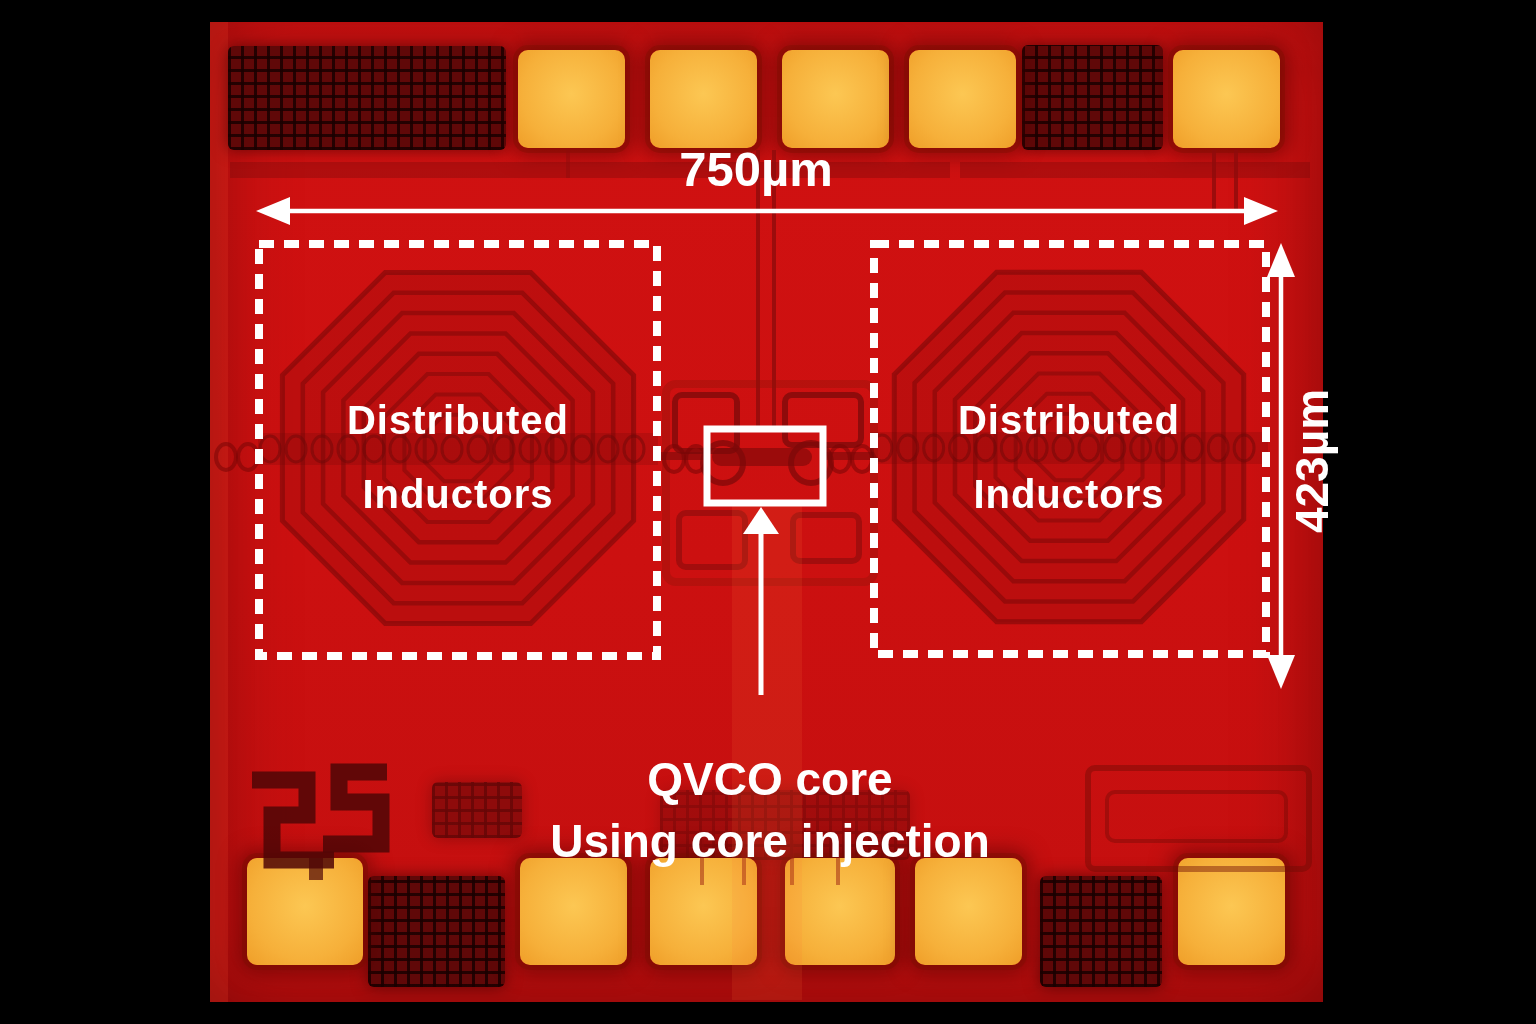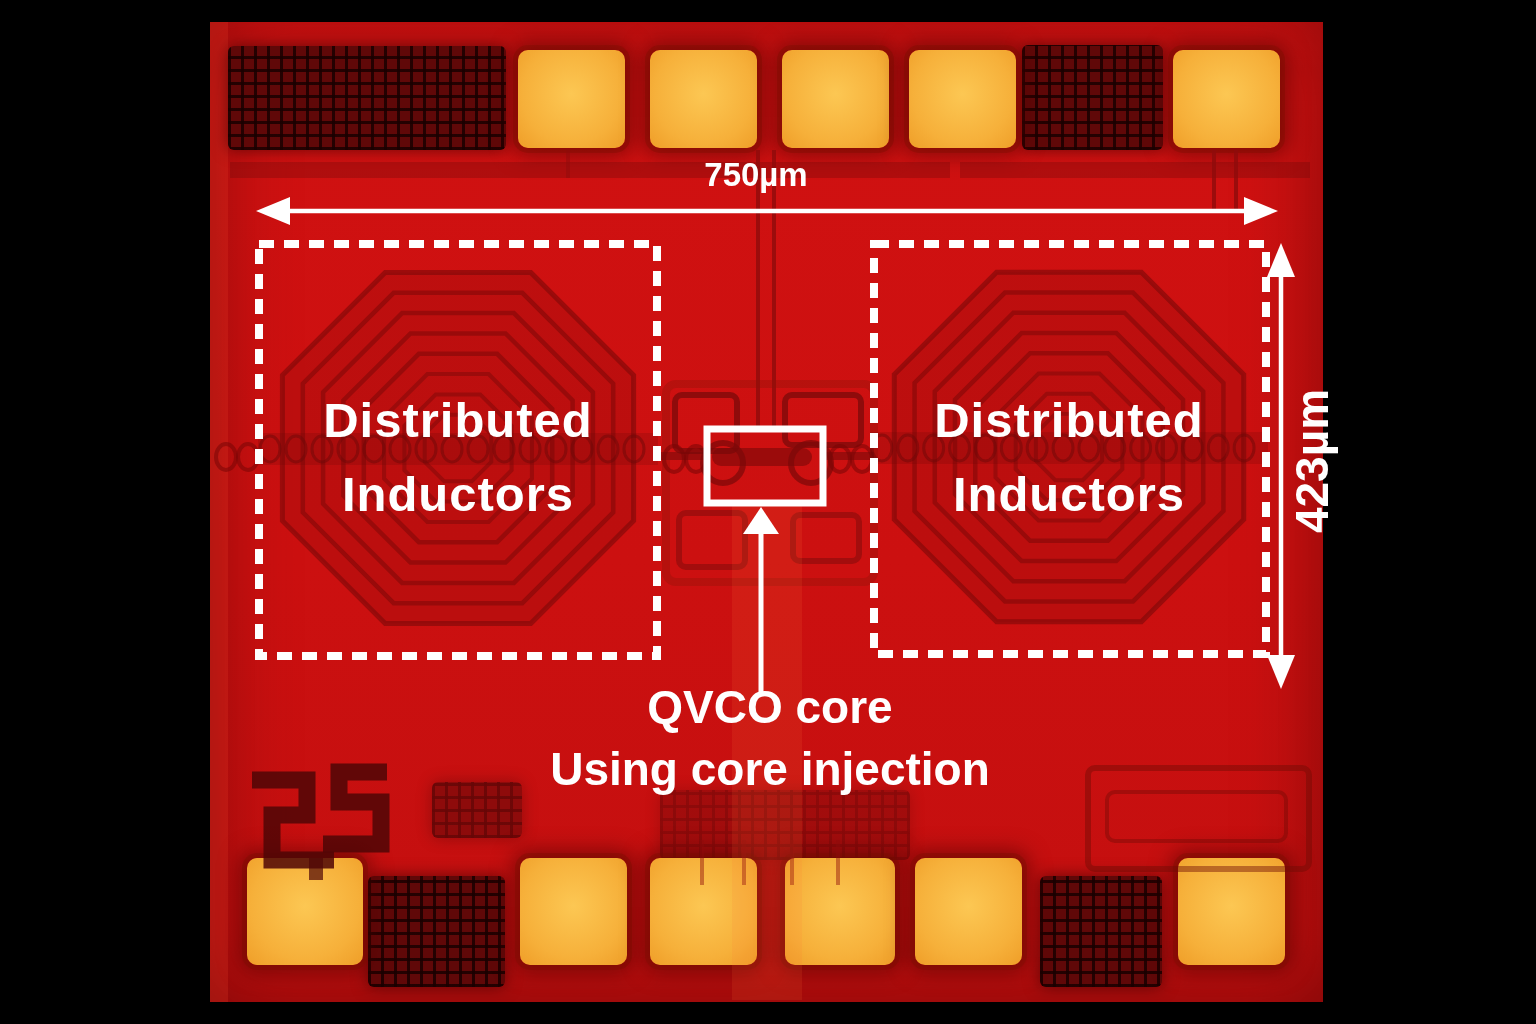--- a/index.html
+++ b/index.html
@@ -33,27 +33,27 @@
   .glow-band{position:absolute;background:rgba(255,120,60,.12);}
   .dumbbell-bar{position:absolute;background:rgba(122,9,9,.6);border-radius:9px;}
   .dumbbell-end{position:absolute;width:34px;height:34px;border:6px solid rgba(122,9,9,.7);
         border-radius:50%;}
   
   .ind{position:absolute;top:243px;}
   
   .overlay{position:absolute;left:0;top:0;width:1536px;height:1024px;}
   
   .lbl{position:absolute;color:#fff;font-weight:bold;text-align:center;}
-  .lbl-dim-w{left:606px;top:150px;width:300px;font-size:33px;line-height:50px;}
+  .lbl-dim-w{left:606px;top:144px;width:300px;font-size:49px;line-height:50px;}
   .lbl-dim-h{left:1312px;top:462px;width:300px;margin-left:-150px;margin-top:-26px;
              font-size:46px;line-height:50px;transform:rotate(-90deg);}
-  .lbl-ind{font-size:49px;line-height:74px;letter-spacing:1px;}
+  .lbl-ind{font-size:40px;line-height:74px;letter-spacing:1px;}
   .lbl-ind.left{left:258px;top:383px;width:400px;}
   .lbl-ind.right{left:872px;top:383px;width:394px;}
-  .lbl-core{left:470px;top:676px;width:600px;font-size:46px;line-height:62px;}
+  .lbl-core{left:470px;top:748px;width:600px;font-size:46px;line-height:62px;}
 </style>
 </head>
 <body>
 
 <div class="stage">
 
   <div class="die">
     <div class="edge-strip"></div>
   </div>
 

